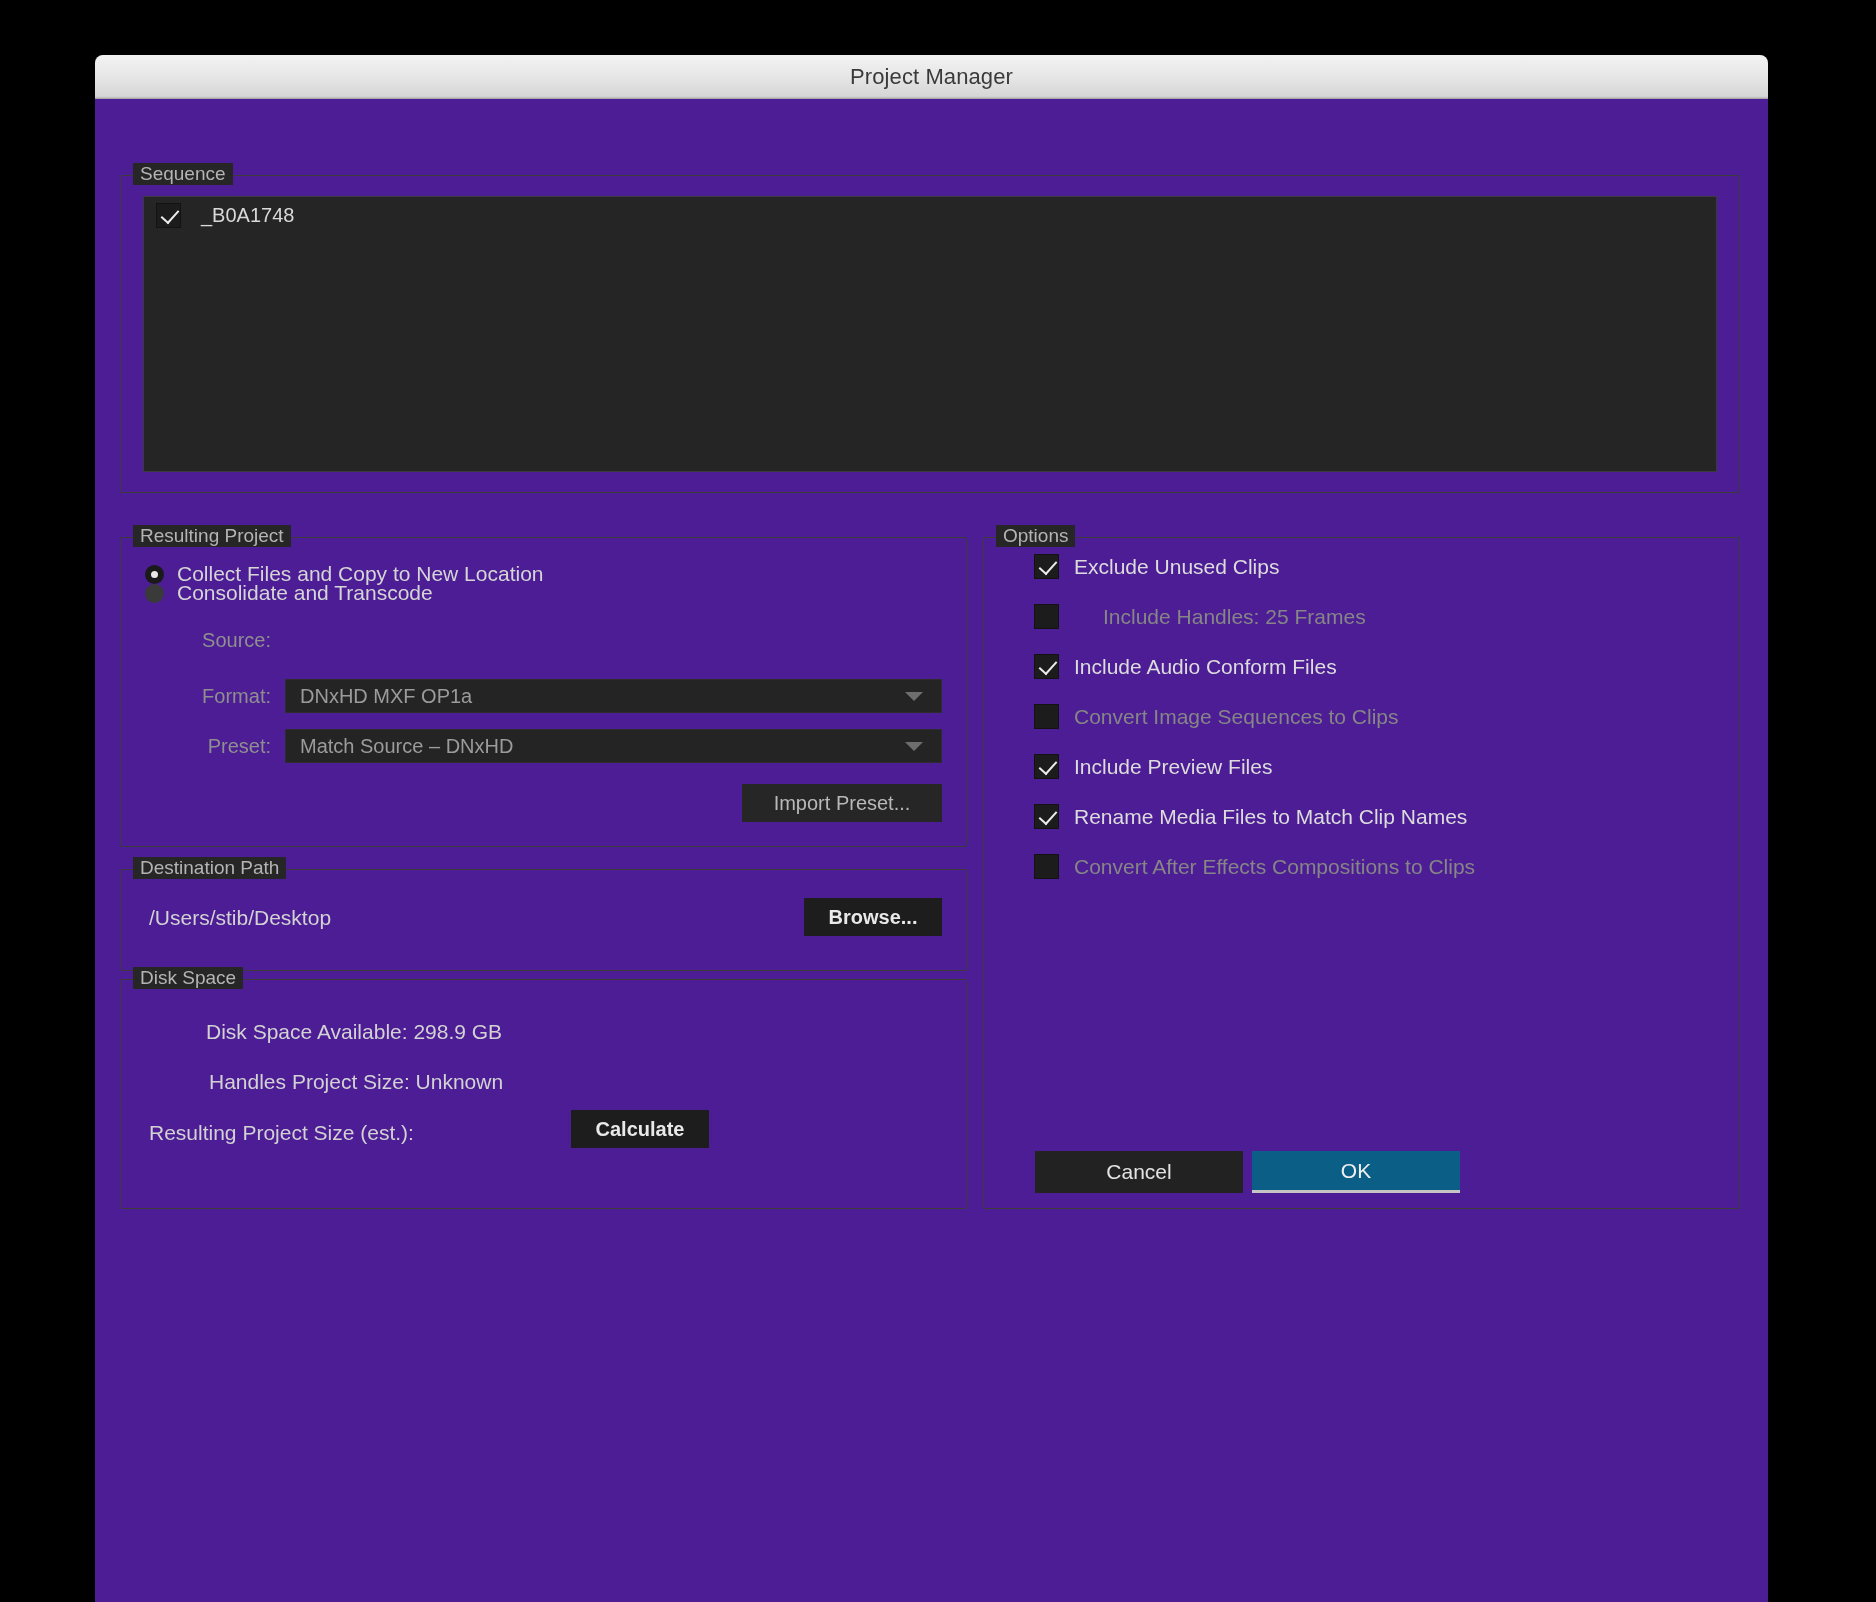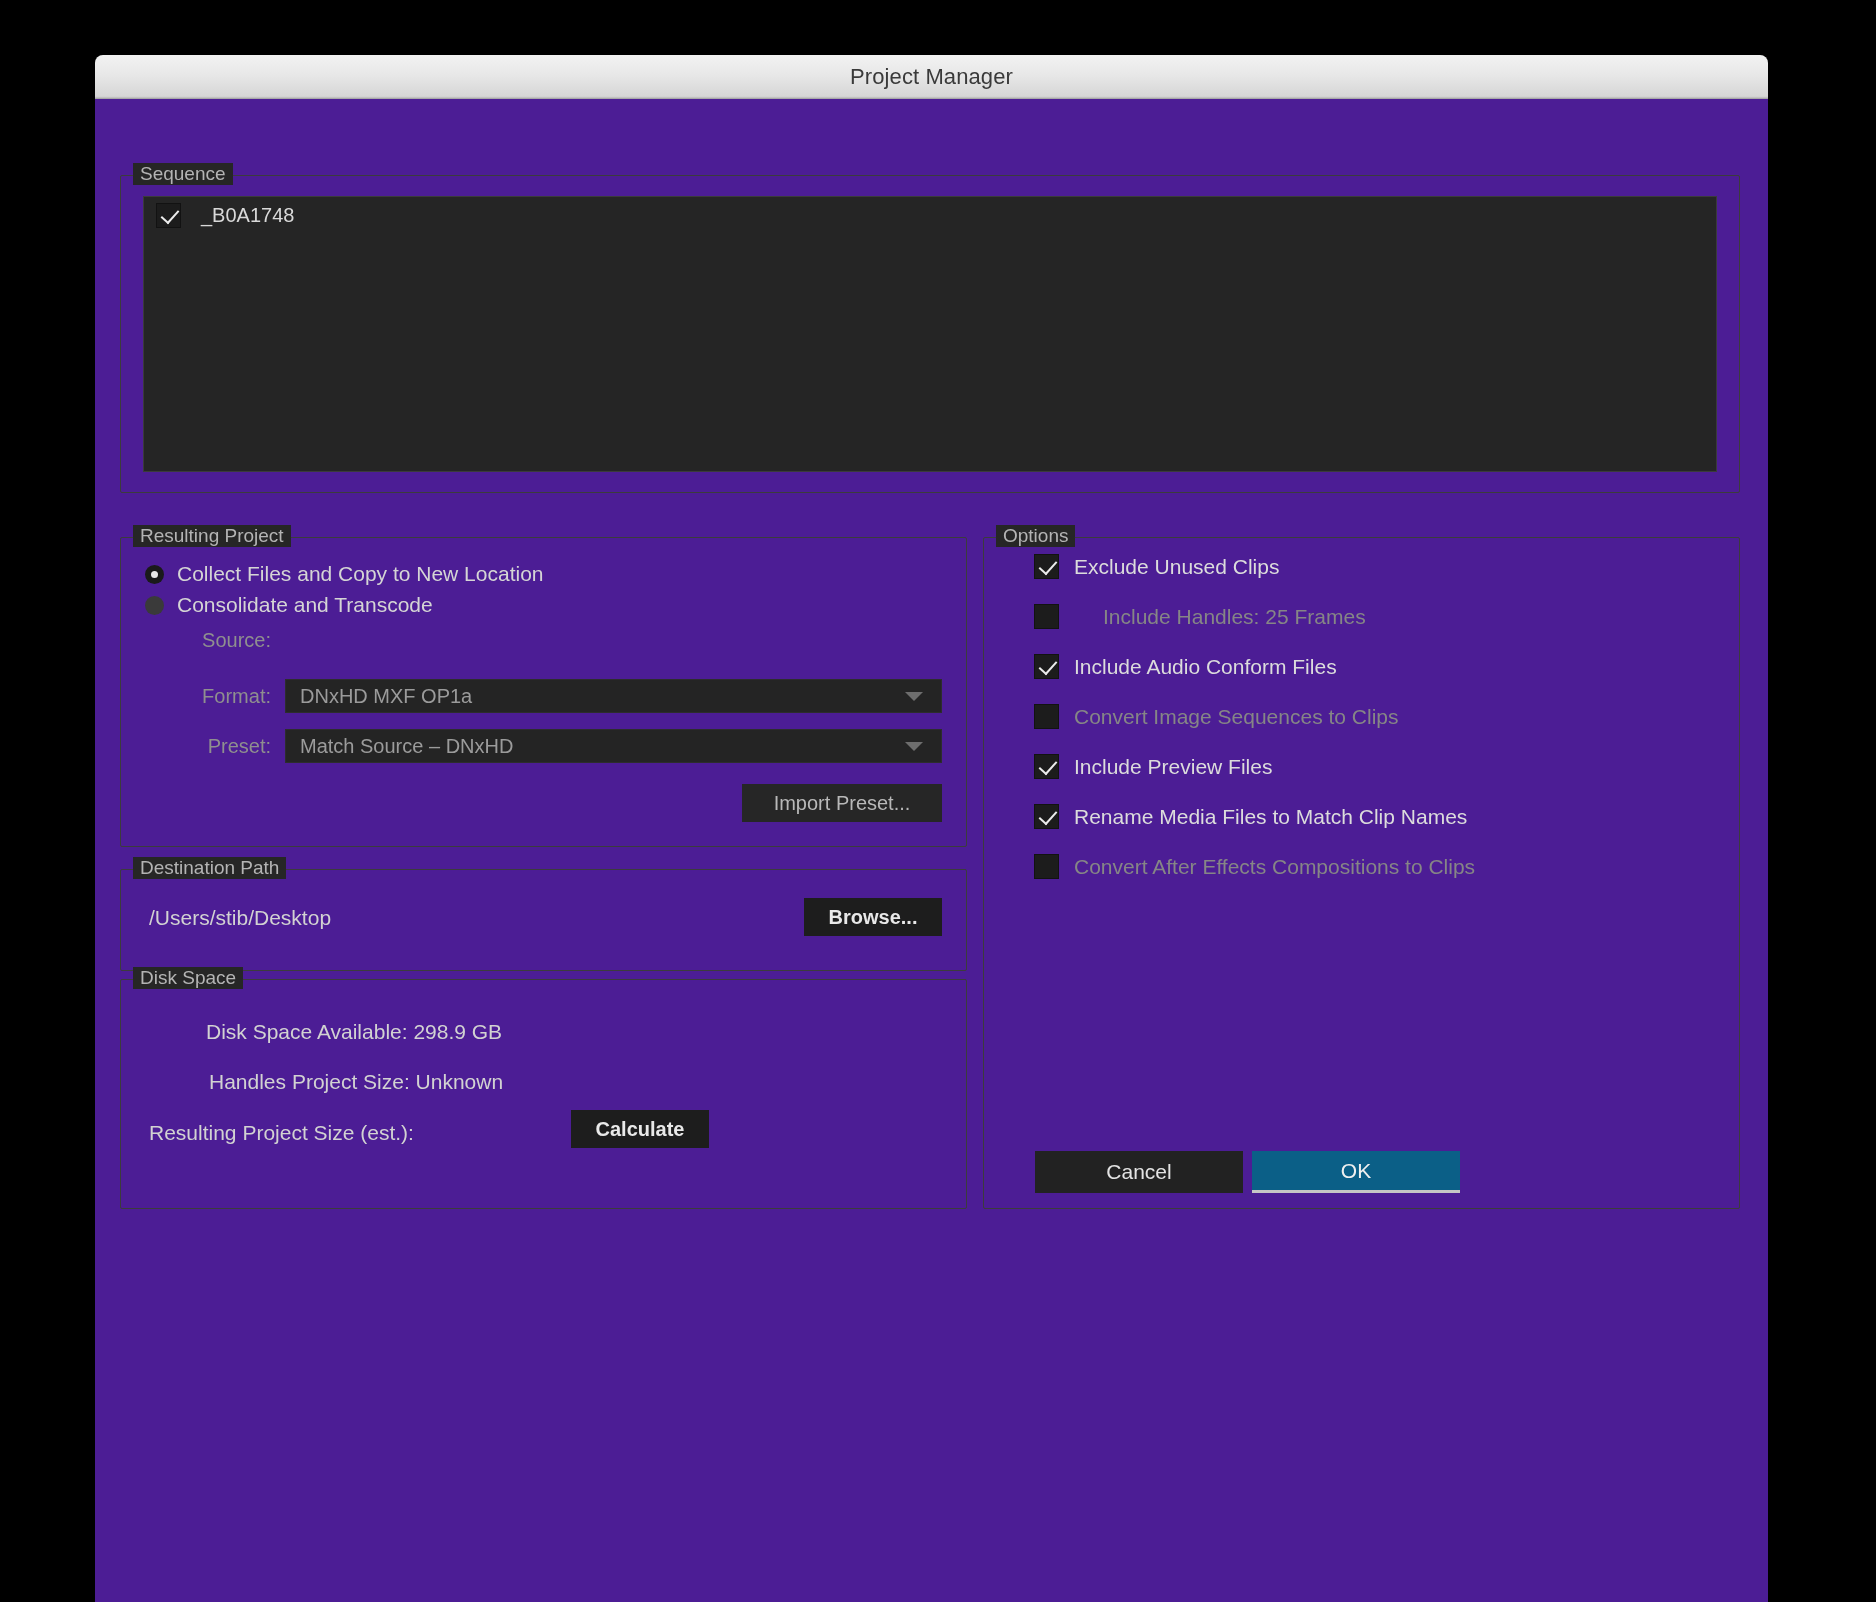--- a/index.html
+++ b/index.html
@@ -321,21 +321,21 @@
     </div>
 
     <div class="group" id="result-group">
       <span class="legend">Resulting Project</span>
 
       <div class="radio-row" style="top:24px;">
         <span class="radio sel"></span>
         <span class="radio-label">Collect Files and Copy to New Location</span>
       </div>
 
-      <div class="radio-row" style="top:55px;align-items:center;">
+      <div class="radio-row" style="top:43px;align-items:center;">
         <span class="radio"></span>
         <span class="radio-label">Consolidate and Transcode</span>
       </div>
 
       <div class="field-row" style="top:91px;">
         <span class="field-label">Source:</span>
       </div>
 
       <div class="field-row" style="top:141px;">
         <span class="field-label">Format:</span>

